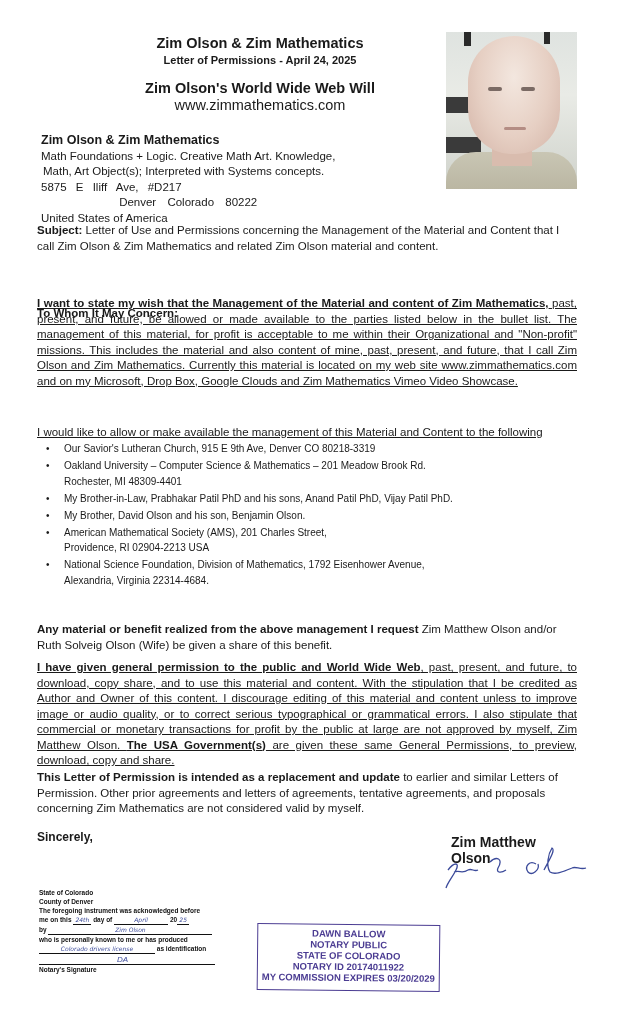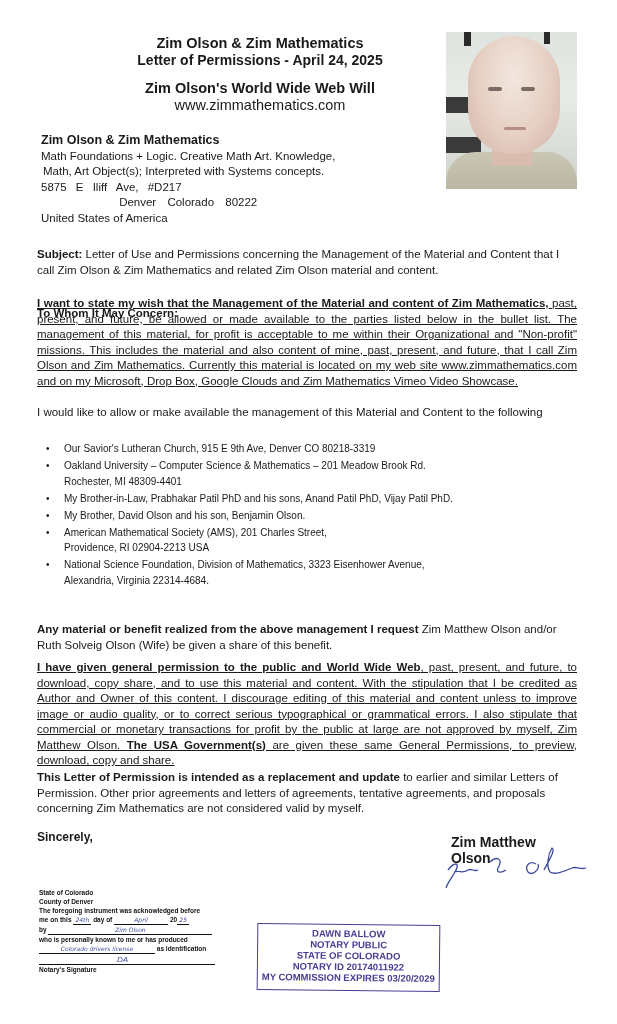--- a/index.html
+++ b/index.html
@@ -2,21 +2,21 @@
 <html><head>
 <meta charset="utf-8">
 <style>
   * { box-sizing: border-box; margin: 0; padding: 0; }
   html, body { width: 617px; height: 1024px; background: #ffffff; overflow: hidden; }
   body { font-family: "Liberation Sans", "DejaVu Sans", sans-serif; color: #1a1a1a; position: relative; }
   .page { position: absolute; left: 0; top: 0; width: 572px; height: 1024px; border-radius: 8px; }
 
   .title-block { position: absolute; left: 80px; top: 35px; width: 360px; text-align: center; }
   .title-block .t1 { font-weight: bold; font-size: 14.5px; line-height: 17px; }
-  .title-block .t2 { font-weight: bold; font-size: 14px; line-height: 17px; margin-bottom: 11px; }
+  .title-block .t2 { font-weight: bold; font-size: 11px; line-height: 17px; margin-bottom: 11px; }
   .title-block .t3 { font-weight: bold; font-size: 14.5px; line-height: 17px; }
   .title-block .t4 { font-size: 14.5px; line-height: 17px; }
 
   .photo { position: absolute; left: 446px; top: 32px; width: 131px; height: 157px; overflow: hidden;
            background: linear-gradient(180deg, #dfe3e0 0%, #e9ebe6 40%, #cfd2cb 100%); }
   .photo .bar1 { position: absolute; left: 18px; top: 0; width: 7px; height: 14px; background: #2a2a2a; }
   .photo .bar2 { position: absolute; left: 98px; top: 0; width: 6px; height: 12px; background: #2a2a2a; }
   .photo .dark1 { position: absolute; left: 0; top: 65px; width: 30px; height: 16px; background: #3a3a3a; }
   .photo .dark2 { position: absolute; left: 0; top: 105px; width: 35px; height: 16px; background: #3a3a3a; }
   .photo .head { position: absolute; left: 22px; top: 4px; width: 92px; height: 118px; border-radius: 46px 46px 44px 44px;
@@ -31,24 +31,24 @@
   .sender { position: absolute; left: 41px; top: 133px; font-size: 11.5px; line-height: 15.5px; }
   .sender .name { font-weight: bold; font-size: 12.5px; }
   .sender .indent { padding-left: 2px; }
   .sender .addr1 { word-spacing: 6px; }
   .sender .addr2 { word-spacing: 8px; text-align: center; }
 
   .body-text { position: absolute; left: 37px; width: 540px; font-size: 11.5px; line-height: 15.5px; }
   .body-text.justify { text-align: justify; text-decoration: underline; }
   .bold { font-weight: bold; }
 
-  #subject { top: 247px; }
+  #subject { top: 223px; }
   #greeting { top: 275px; font-weight: bold; margin-top: 31px; }
   #para1 { top: 296px; }
-  #para2 { top: 405px; }
+  #para2 { top: 425px; text-decoration: underline; }
 
   .bullets { position: absolute; left: 40px; top: 441px; width: 540px; font-size: 10px; line-height: 15.5px; list-style: none; }
   .bullets li { position: relative; padding-left: 24px; margin-bottom: 1.5px; }
   .bullets li::before { content: "\2022"; position: absolute; left: 6px; top: 0; }
 
   #para3 { top: 622px; }
   #para4 { top: 660px; }
   #para5 { top: 770px; }
 
   .sincerely { position: absolute; left: 37px; top: 830px; font-weight: bold; font-size: 12px; }
@@ -124,21 +124,21 @@
         <div>My Brother-in-Law, Prabhakar Patil PhD and his sons, Anand Patil PhD, Vijay Patil PhD.</div>
       </li>
     <li>
         <div>My Brother, David Olson and his son, Benjamin Olson.</div>
       </li>
     <li>
         <div>American Mathematical Society (AMS), 201 Charles Street,</div>
         <div>Providence, RI 02904-2213 USA</div>
       </li>
     <li>
-        <div>National Science Foundation, Division of Mathematics, 3323 Eisenhower Avenue,</div>
+        <div>National Science Foundation, Division of Mathematics, 1792 Eisenhower Avenue,</div>
         <div>Alexandria, Virginia 22314-4684.</div>
       </li>
   </ul>
 
   <div id="para3" class="body-text">
     <span class="bold">Any material or benefit realized from the above management I request</span><span> Zim Matthew Olson and/or Ruth Solveig Olson (Wife) be given a share of this benefit.</span>
   </div>
 
   <div id="para4" class="body-text justify">
     <span class="bold">I have given general permission to the public and World Wide Web</span><span>, past, present, and future, to download, copy share, and to use this material and content. With the stipulation that I be credited as Author and Owner of this content. I discourage editing of this material and content unless to improve image or audio quality, or to correct serious typographical or grammatical errors. I also stipulate that commercial or monetary transactions for profit by the public at large are not approved by myself, Zim Matthew Olson.  </span><span class="bold">The USA Government(s)</span><span> are given these same General Permissions, to preview, download, copy and share.</span>

